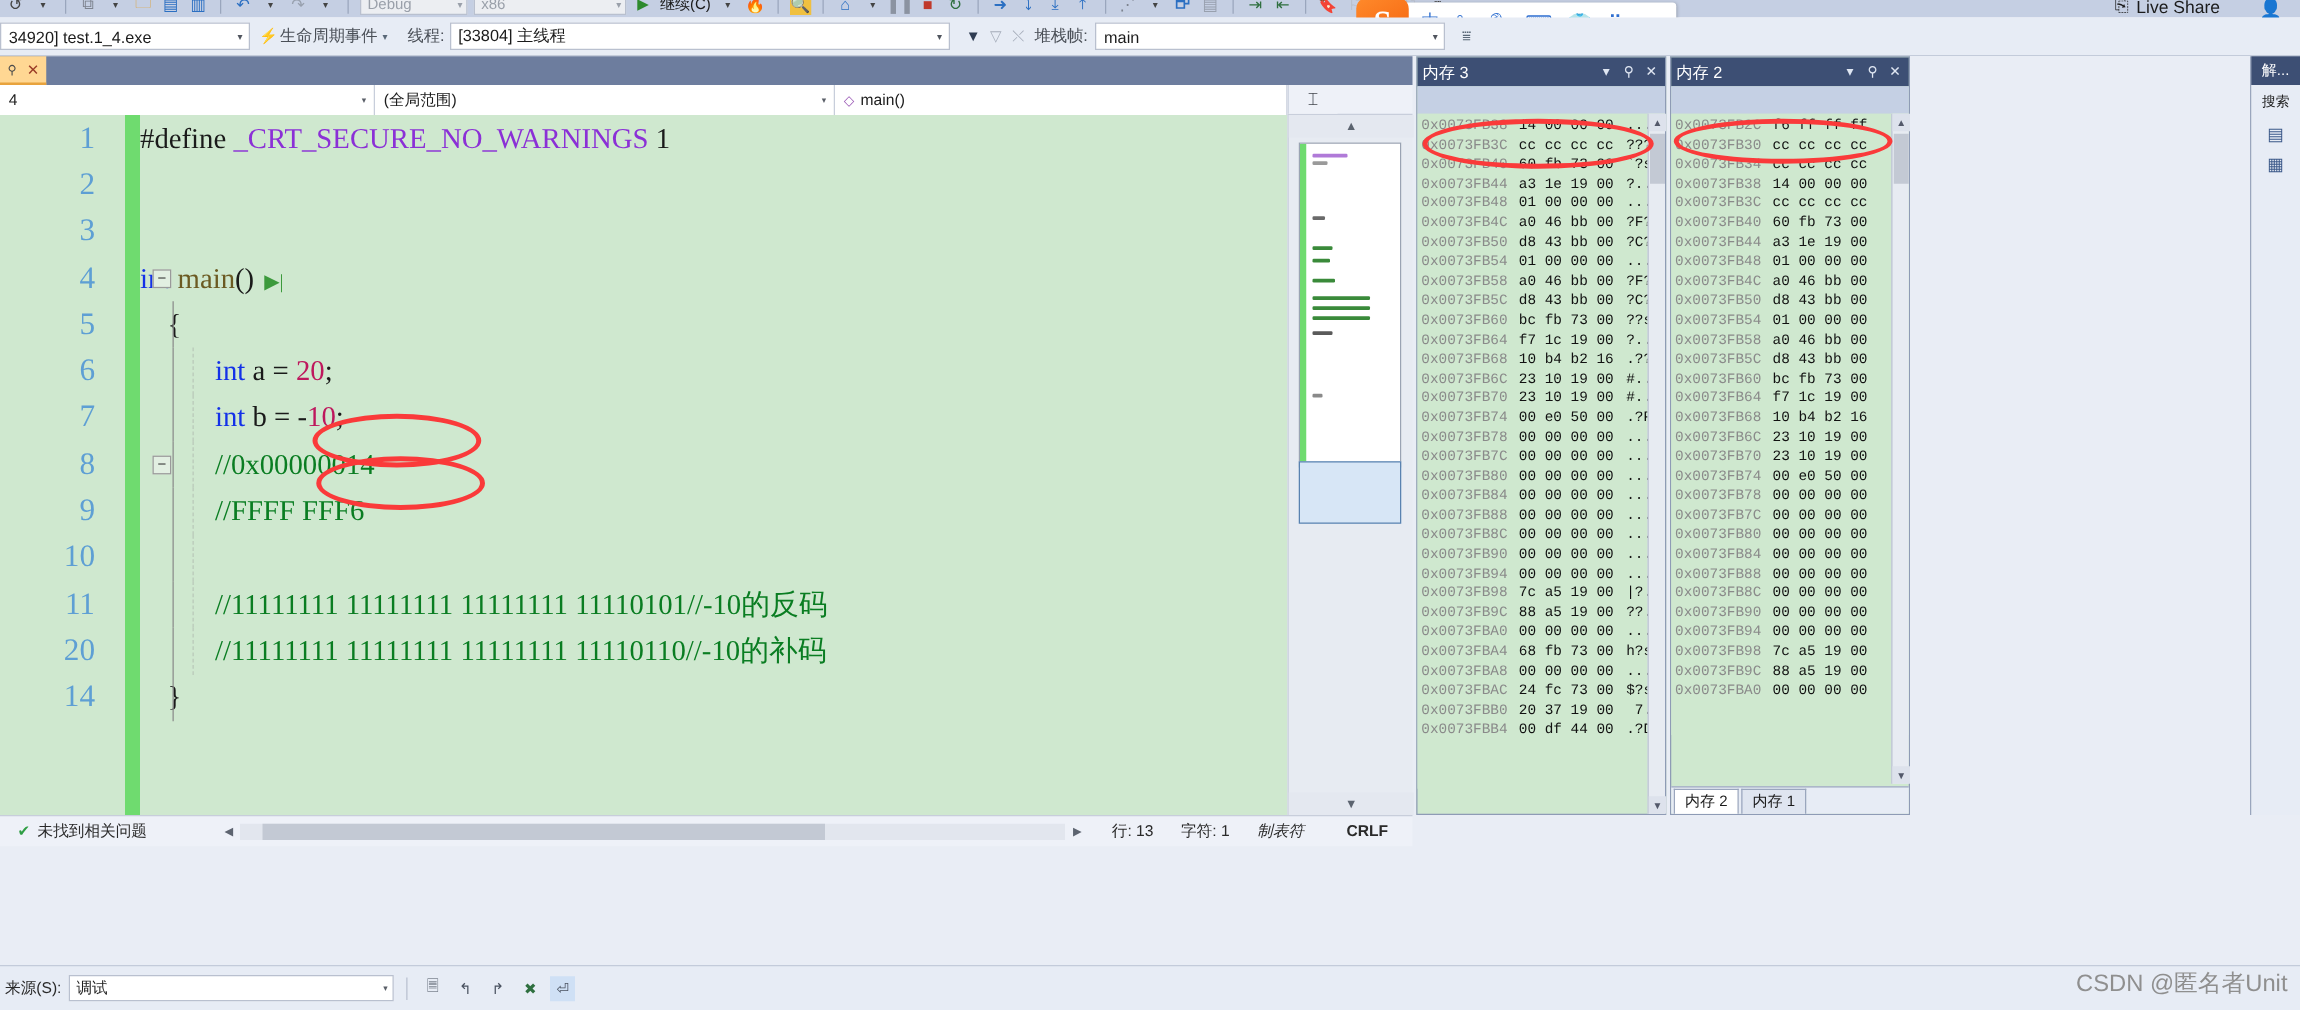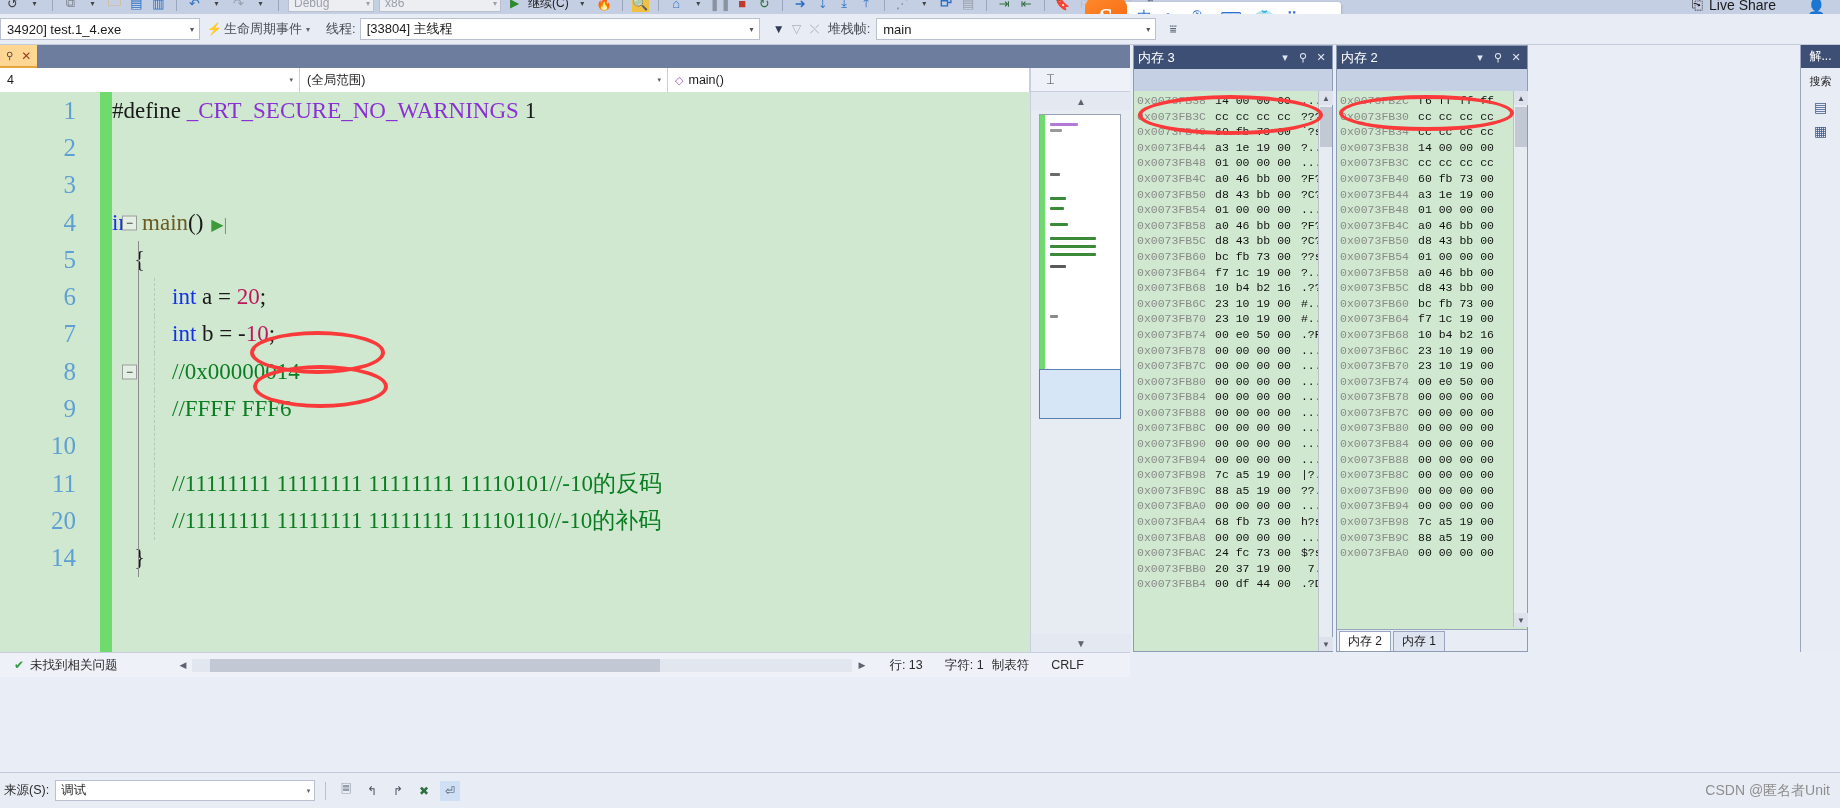--- a/index.html
+++ b/index.html
@@ -167,21 +167,21 @@
   .rp-item { font-size:11px; color:#1b1b1b; text-align:center; padding:6px 2px; }
   .rp-ic { font-size:14px; color:#3d5a8a; text-align:center; padding:4px 0; }
 
   
   .bottom-bar { position:absolute; left:0; bottom:0; width:1840px; height:36px; background:#e7ecf5; border-top:1px solid #c3cbda; display:flex; align-items:center; padding-left:4px; gap:6px;text-align:center; }
   .bb-label { font-size:12.5px; color:#2a2a2a; }
   .bb-combo { width:260px; height:21px; border:1px solid #b9c0cf; background:#ffffff; position:relative; display:flex; align-items:center; padding:0 16px 0 5px; font-size:12.5px; }
   .bb-combo .caret { position:absolute; right:4px; font-size:7px; color:#5a5f68; }
   .bb-ic { width:20px; height:20px; display:flex; align-items:center; justify-content:center; font-size:12px; color:#4a5260; }
 
-  .watermark { position:absolute; right:10px; bottom:8px; font-size:14px; color:#8f8f8f; }
+  .watermark { position:absolute; right:10px; bottom:8px; font-size:19px; color:#8f8f8f; }
 
   .vsep { width:1px; height:18px; background:#b9c0cf; margin:0 4px; }
 </style>
 </head>
 <body>
 
 <div id="root">
 
   <div class="toolbar-row">
     <div class="tb-icons">
@@ -408,22 +408,22 @@
     <div class="ed-status">
       <span class="ok-ic" style="margin-left:14px;">✔</span>
       <span style="margin-left:6px;">未找到相关问题</span>
       <span class="hs-arrow" style="margin-left:62px;">◀</span>
       <div class="hscroll">
         <div class="thumb"></div>
       </div>
       <span class="hs-arrow">▶</span>
       <span style="margin-left:24px;">行: 13</span>
       <span style="margin-left:22px;">字符: 1</span>
-      <span style="margin-left:8px;">制表符</span>
-      <span style="margin-left:22px;">CRLF</span>
+      <span style="margin-left:22px;font-style:italic;">制表符</span>
+      <span style="margin-left:34px;font-weight:bold;">CRLF</span>
     </div>
 
     <div class="mempanel" style="left:1133px; width:200px; height:607px;">
       <div class="mem-title">
         <span class="t">内存 3</span>
         <span class="mt-ic">▾</span>
         <span class="mt-ic">⚲</span>
         <span class="mt-ic">✕</span>
       </div>
       <div class="mem-toolband"></div>

